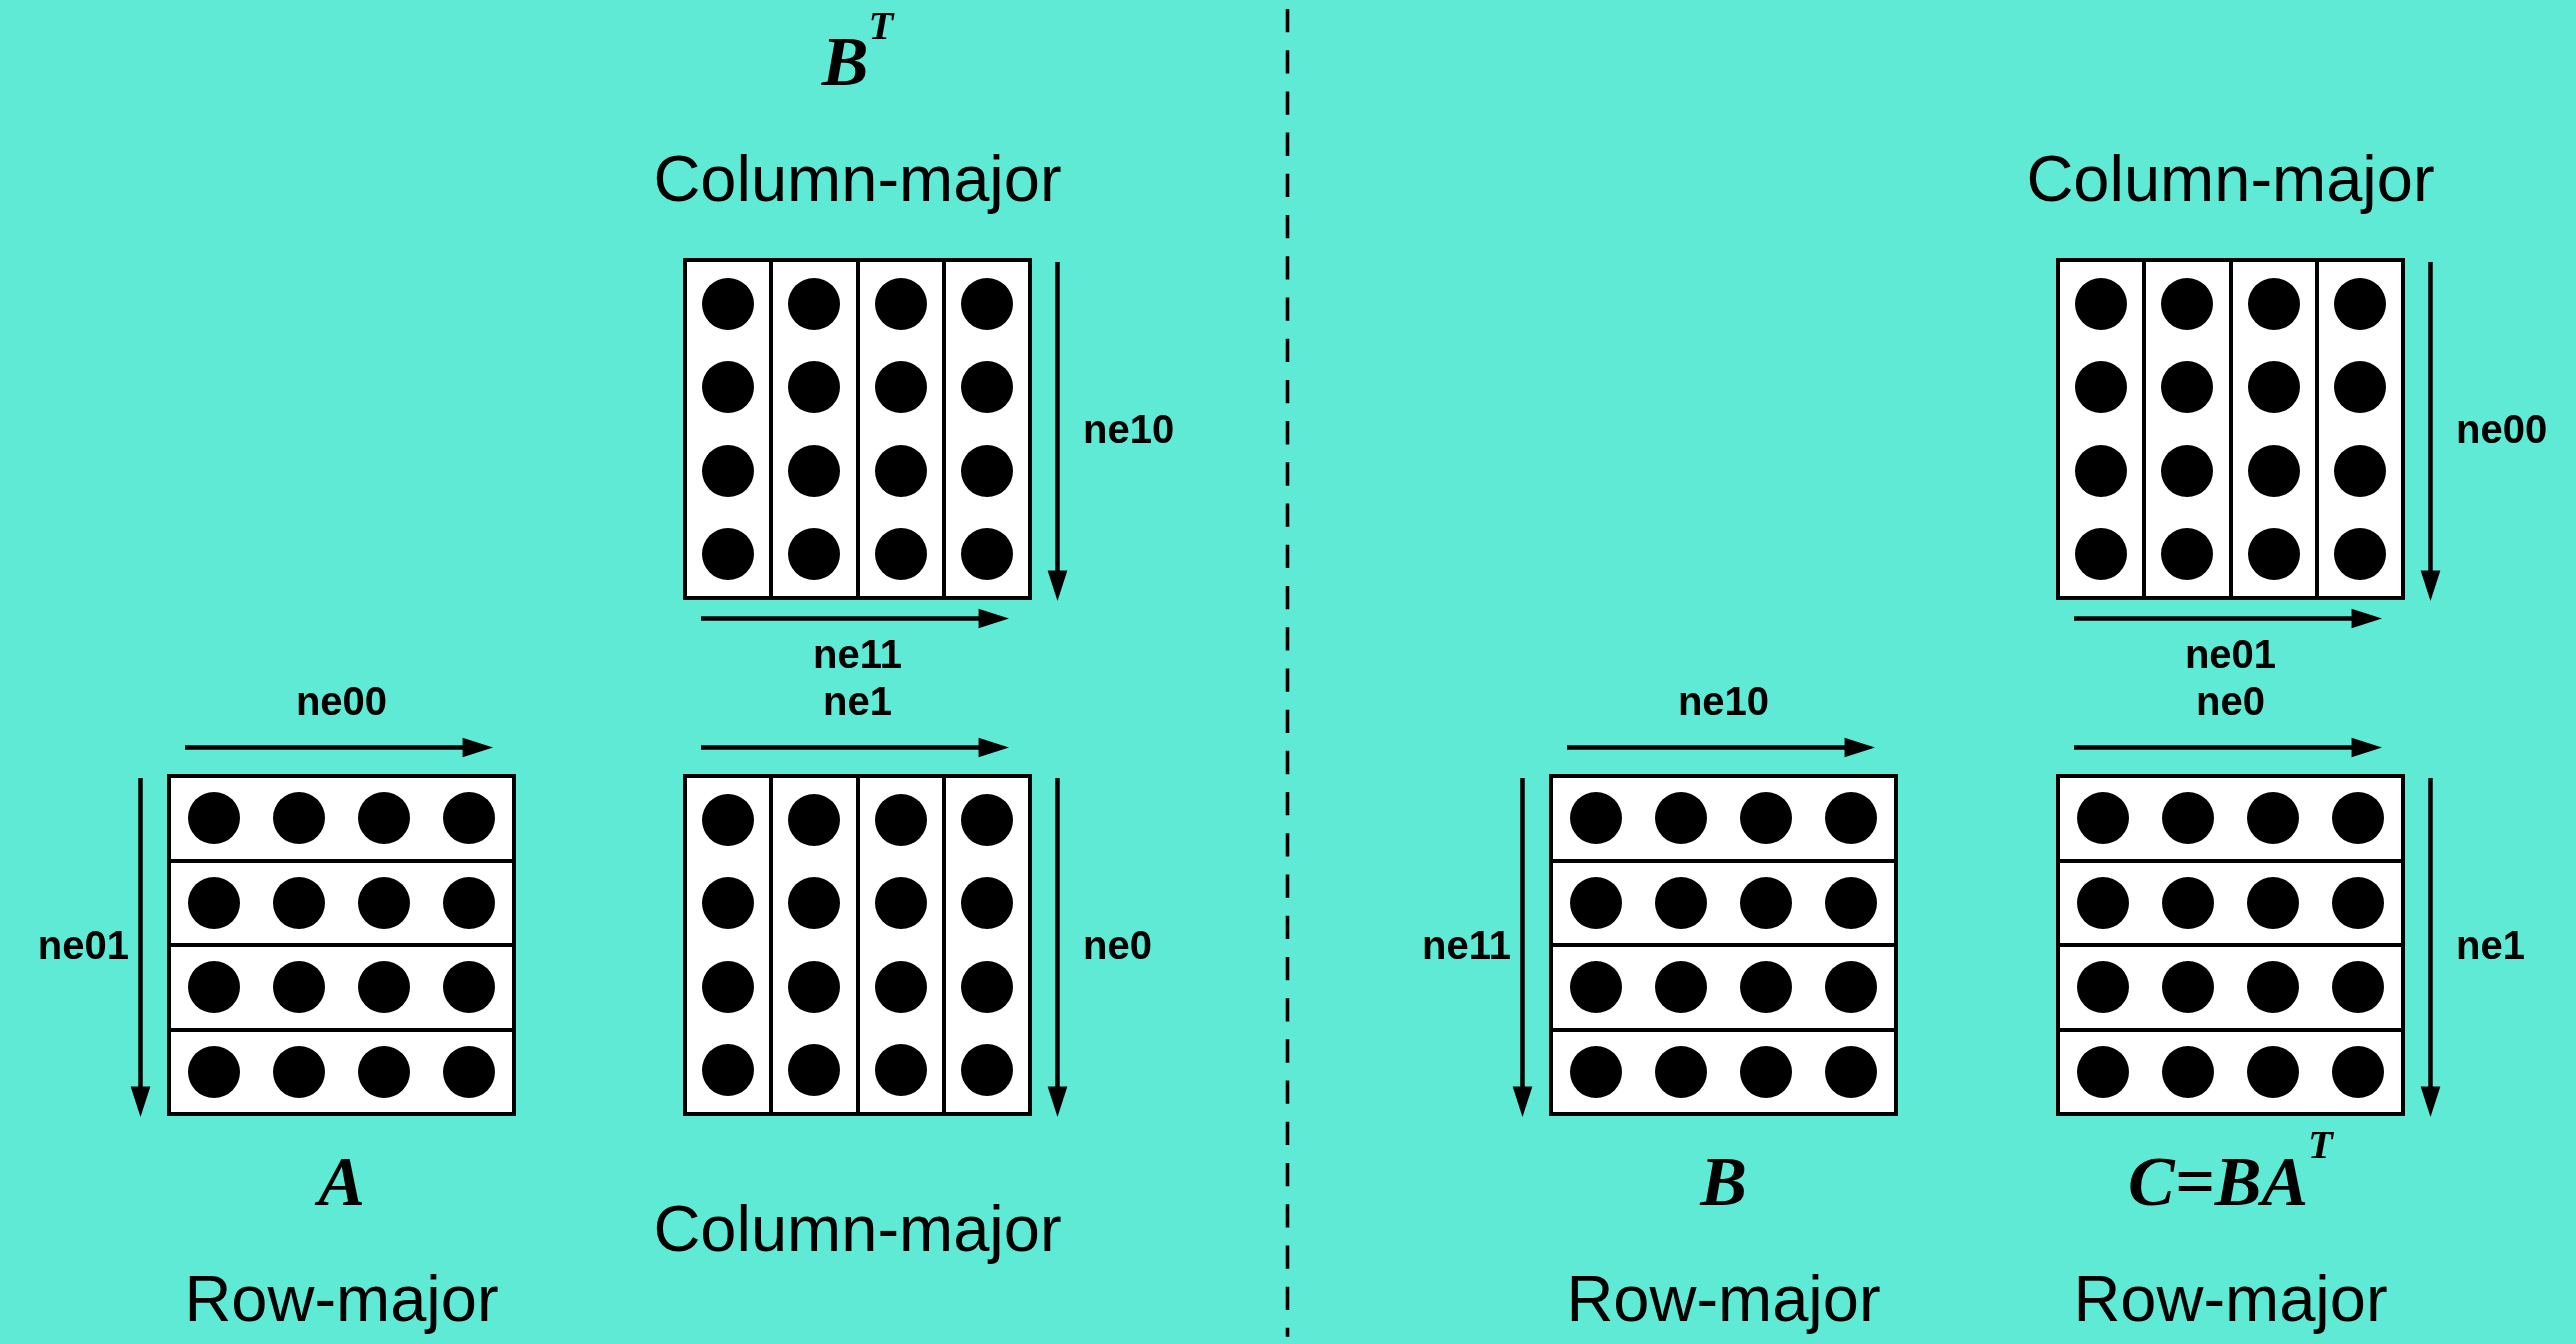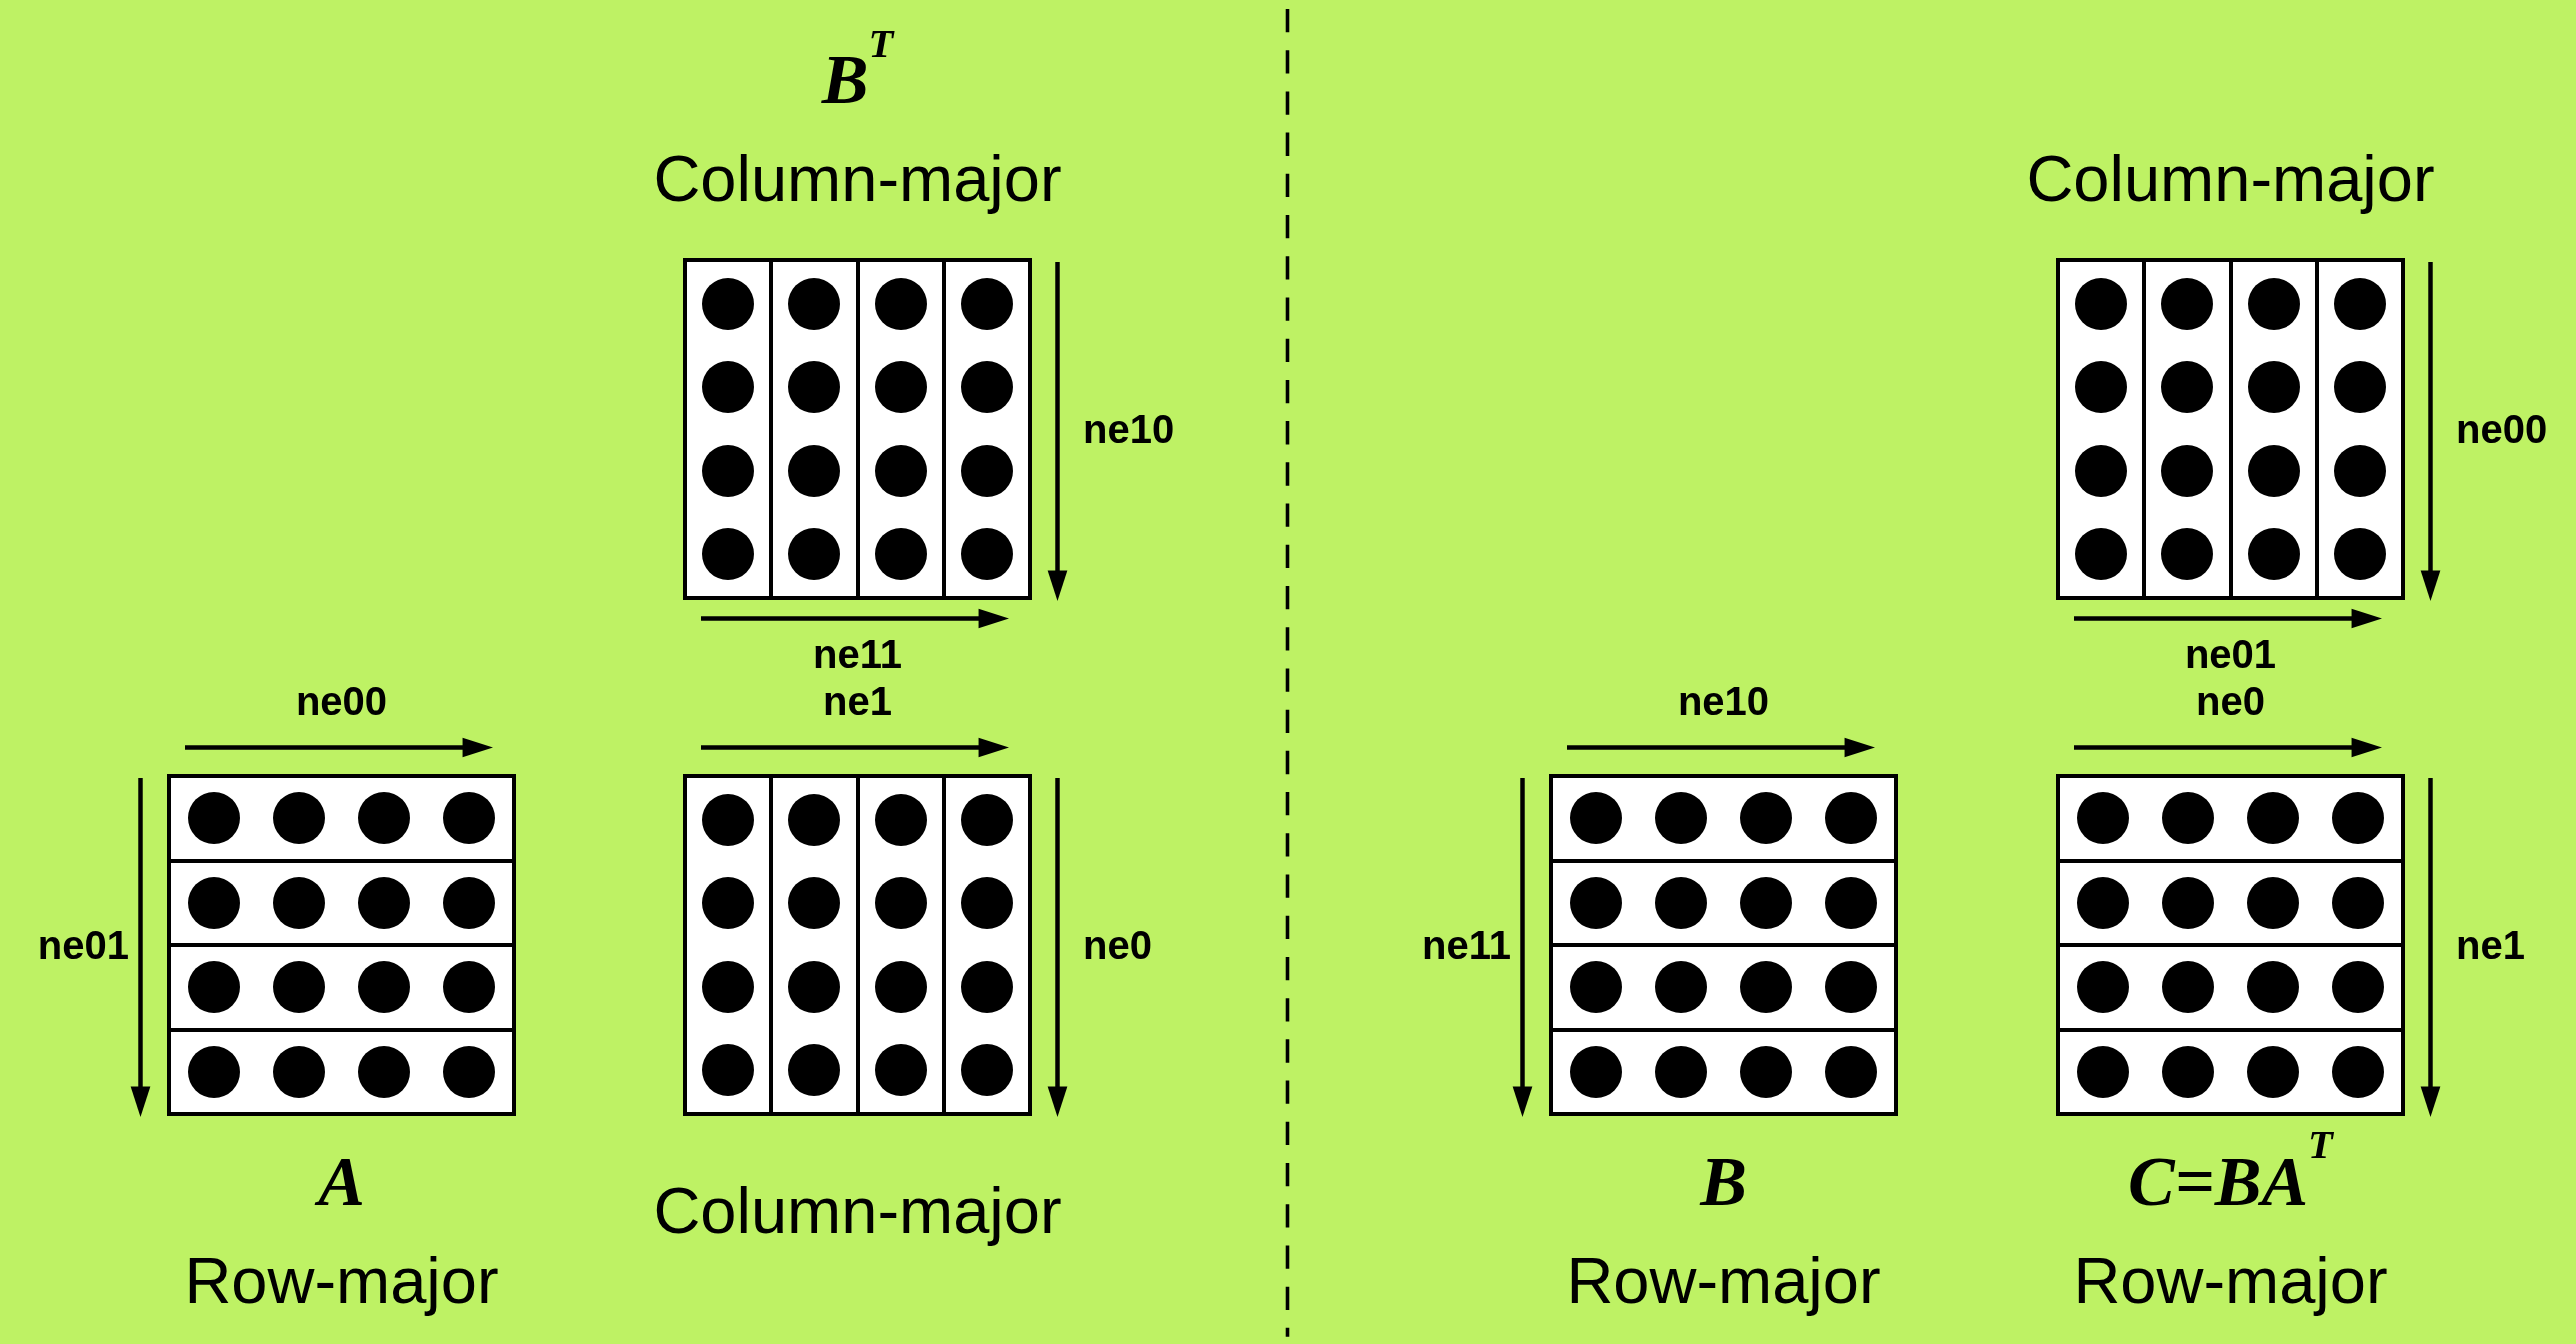--- a/index.html
+++ b/index.html
@@ -7,21 +7,21 @@
   html, body { margin: 0; padding: 0; }
   body {
     width: 2576px; height: 1344px;
     background: #ffffff;
     font-family: "Liberation Sans", sans-serif;
     color: #000;
   }
   .canvas {
     position: relative;
     width: 2576px; height: 1344px;
-    background: #bef264;
+    background: #5eead4;
     overflow: hidden;
   }
 
   
   .unit { position: absolute; width: 349px; height: 342px; }
 
   .m-box {
     position: absolute; inset: 0;
     display: flex;
     border: 4.5px solid #000;
@@ -54,21 +54,21 @@
 
   .formula {
     font-family: "Liberation Serif", serif;
     font-style: italic; font-weight: bold;
     font-size: 70px; line-height: 1;
   }
   .formula sup {
     font-size: 58%; line-height: 0;
     position: relative; top: -0.55em;
   }
-  .storage { font-size: 65px; line-height: 1.15; margin-top: 27px; }
+  .storage { font-size: 65px; line-height: 1.15; margin-top: 45px; }
 
   
   .ne-label {
     position: absolute;
     font-weight: bold; font-size: 40px; line-height: 1;
     white-space: nowrap;
   }
   .ne-label.right { left: 400px; top: 50%; transform: translateY(-50%); }
   .ne-label.left  { right: calc(100% + 38px); top: 50%; transform: translateY(-50%); }
   .ne-label.top    { left: 0; width: 100%; text-align: center; top: -93px; }

